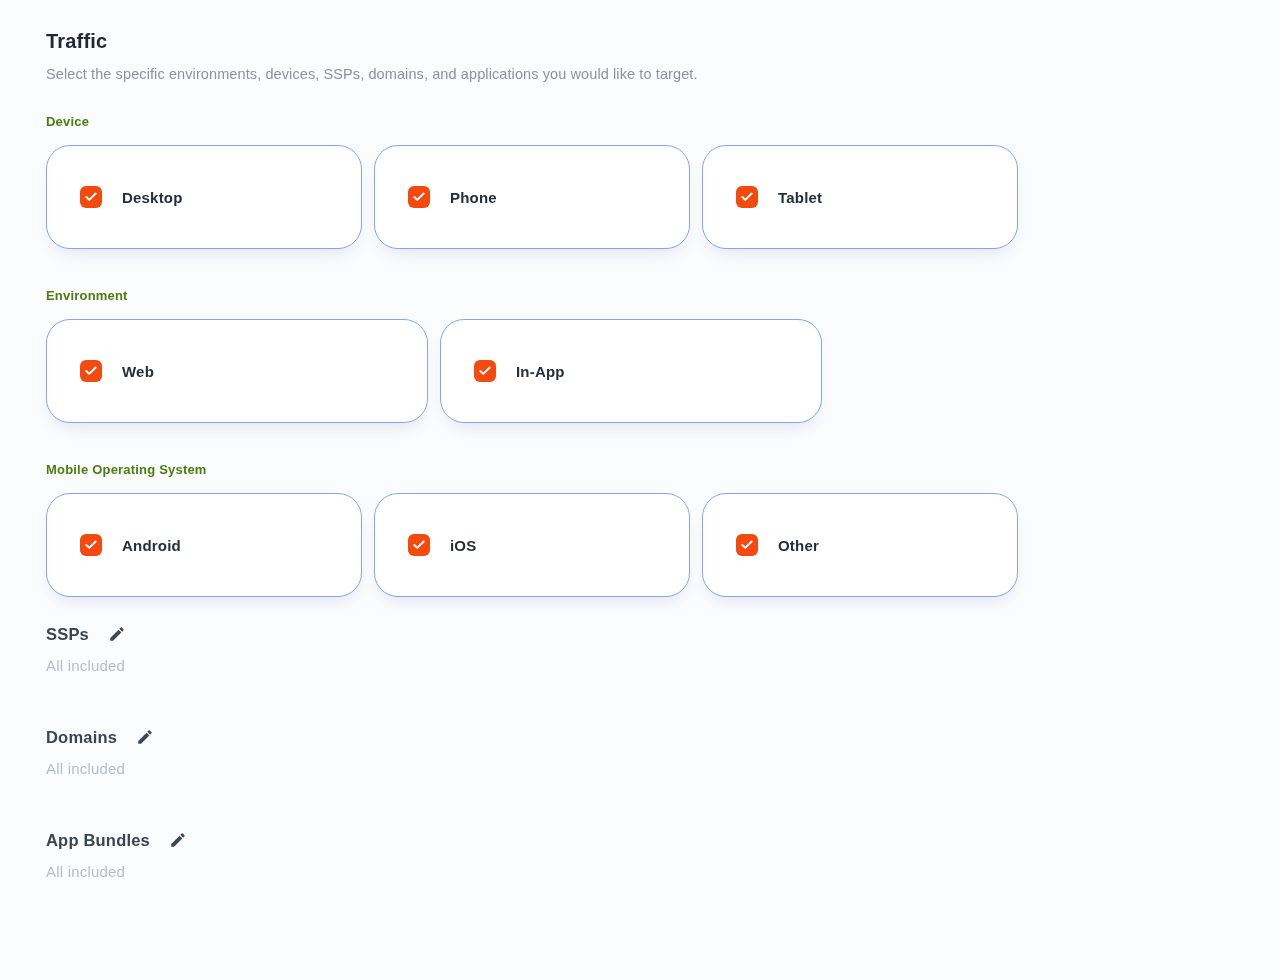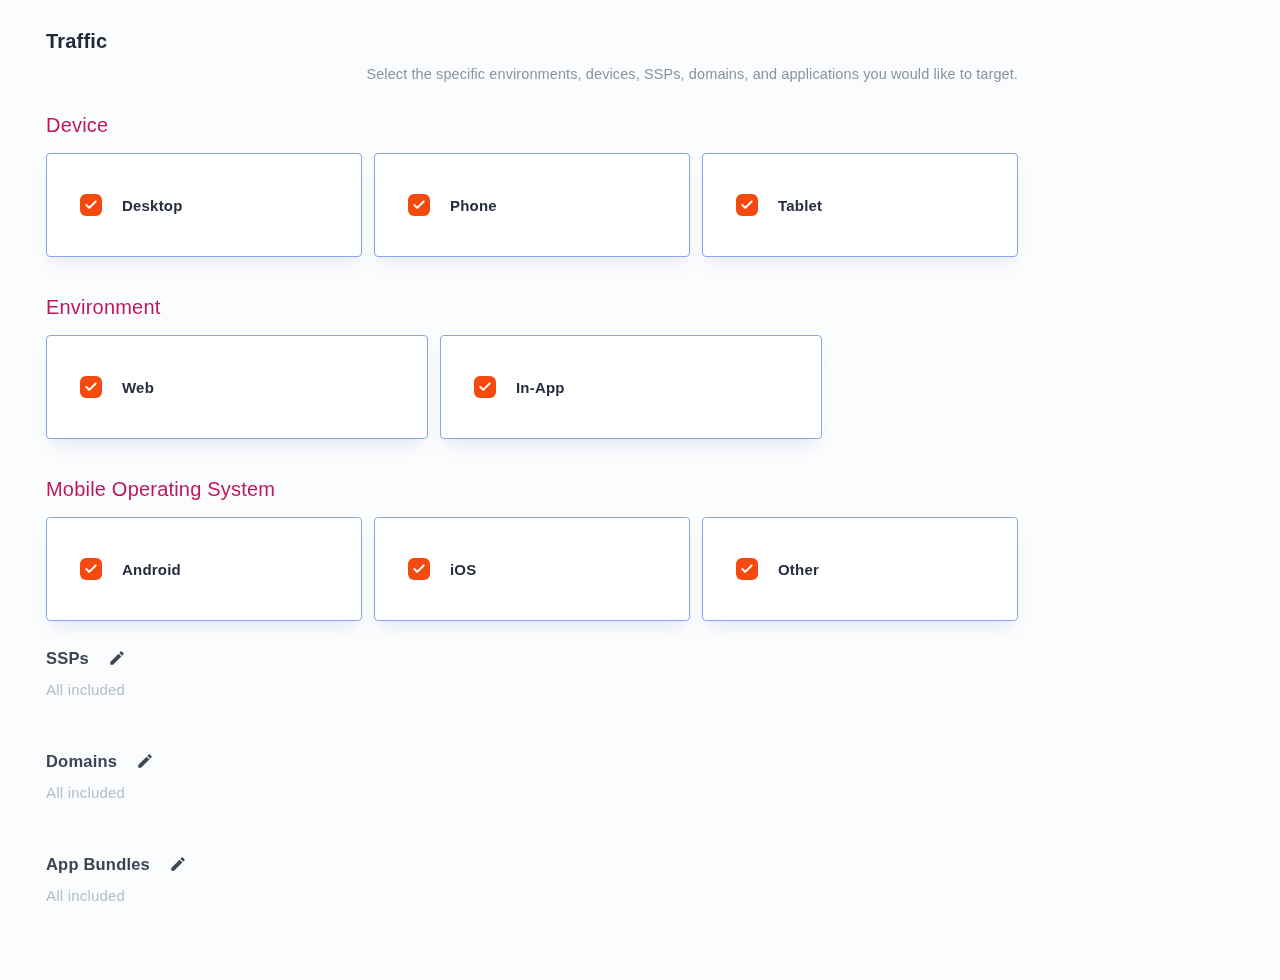--- a/index.html
+++ b/index.html
@@ -20,43 +20,42 @@
     font-weight: 700;
     color: #1F2937;
     letter-spacing: 0.2px;
     margin-bottom: 13px;
   }
   .page-subtitle {
     font-size: 14.5px;
     color: #8B93A0;
     letter-spacing: 0.1px;
     margin-bottom: 32px;
-    text-align: right;
   }
   .group-label {
-    font-size: 20px;
-    font-weight: 400;
-    color: #be185d;
+    font-size: 13px;
+    font-weight: 700;
+    color: #4d7c0f;
     letter-spacing: 0.2px;
     margin-bottom: 16px;
   }
   .options-row {
     display: flex;
     gap: 12px;
     margin-bottom: 39px;
   }
   .options-row.last-group {
     margin-bottom: 28px;
   }
   .option-card {
     width: 382px;
     height: 104px;
     background: #FFFFFF;
     border: 1px solid #87A5EF;
-    border-radius: 4px;
+    border-radius: 24px;
     display: flex;
     align-items: center;
     padding-left: 33px;
     gap: 20px;
     cursor: pointer;
     box-shadow: 0 10px 16px -6px rgba(130, 150, 200, 0.22);
   }
   .checkbox {
     width: 22px;
     height: 22px;

